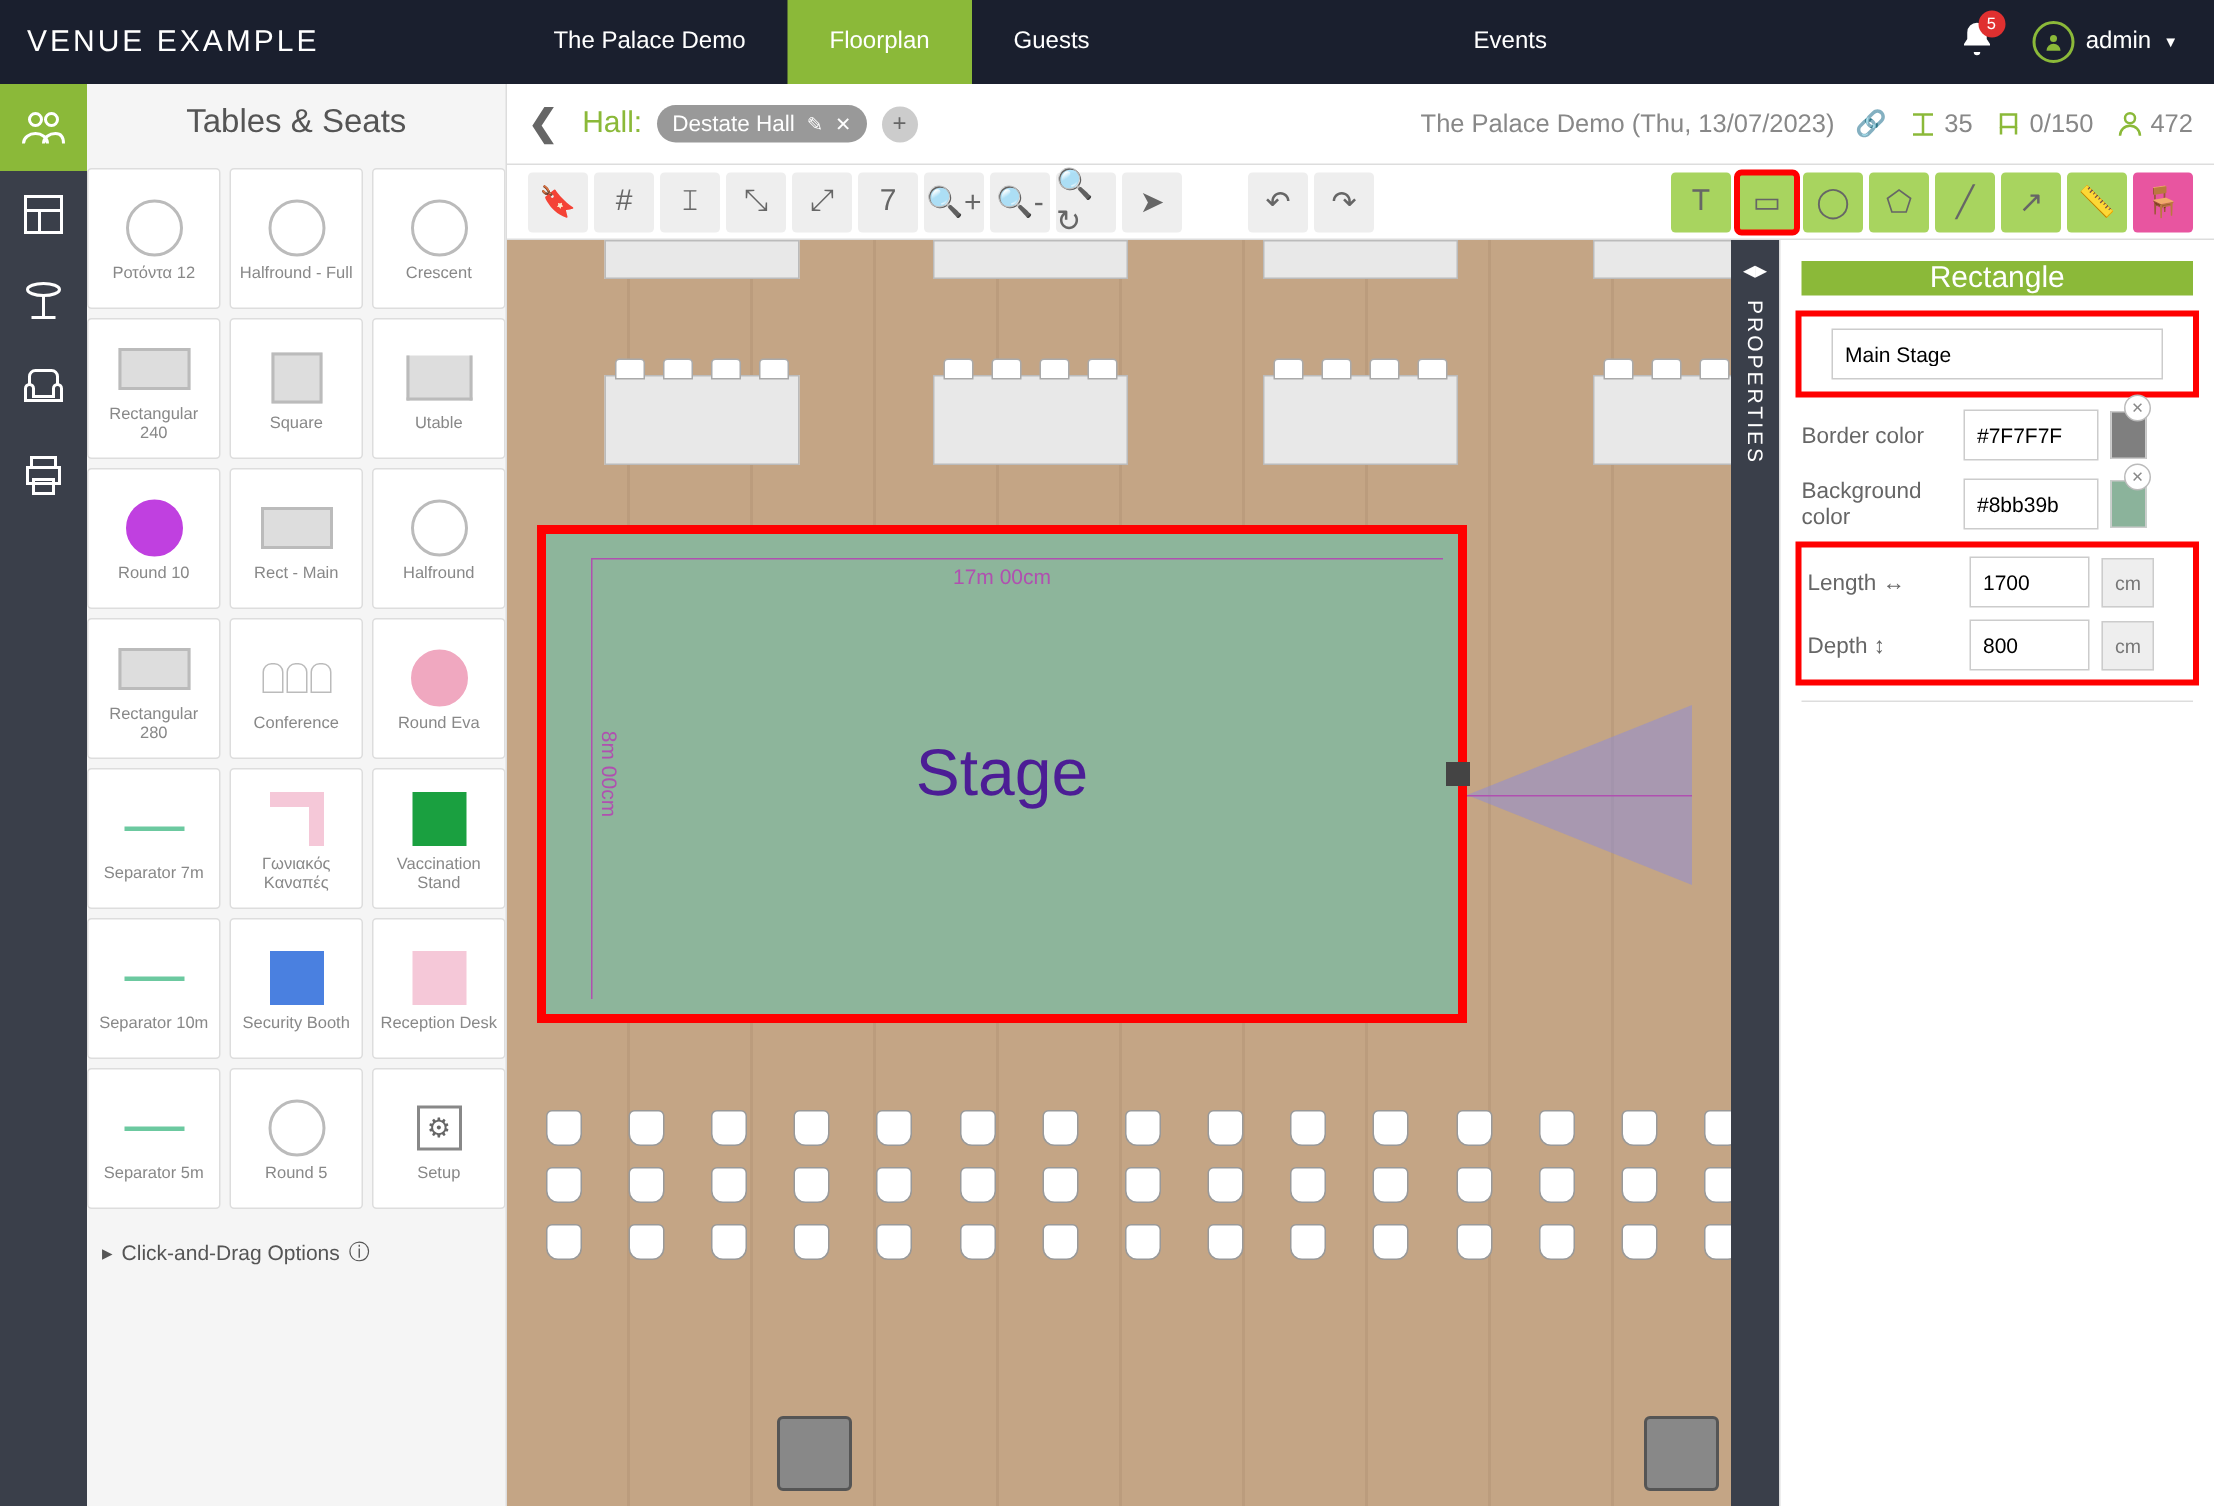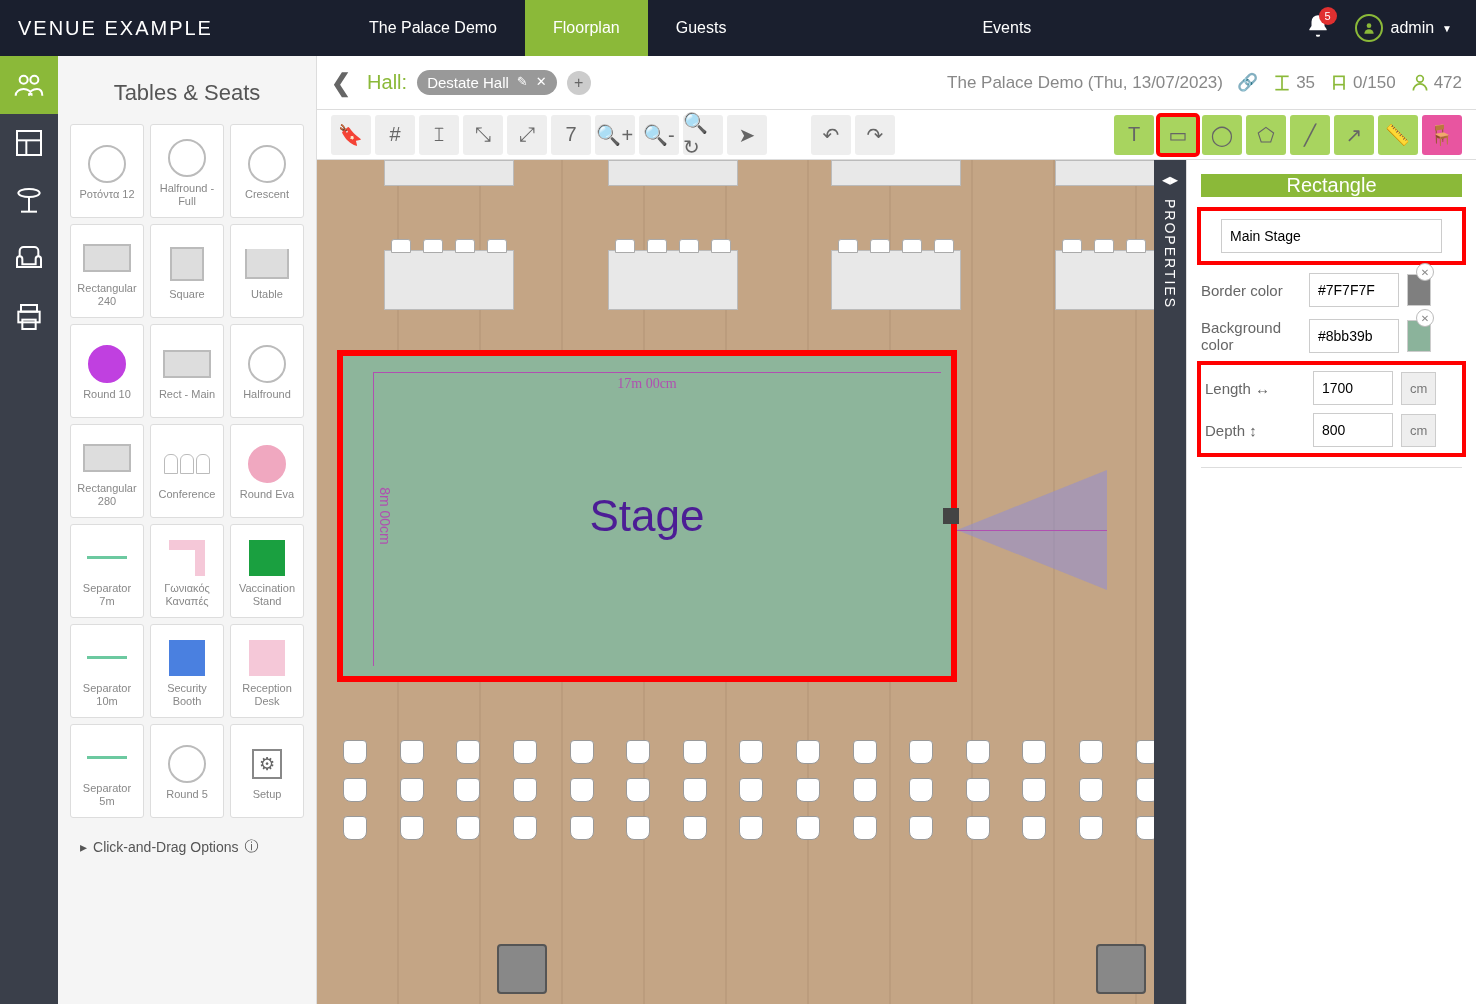--- a/index.html
+++ b/index.html
@@ -24,36 +24,36 @@
 
 .main { display: flex; height: calc(100% - 56px); }
 
 
 .iconrail { width: 58px; background: #3a3f4a; display: flex; flex-direction: column; }
 .rail-item { width: 58px; height: 58px; display: flex; align-items: center; justify-content: center; cursor: pointer; }
 .rail-item.active { background: #8bb939; }
 .rail-item svg { width: 32px; height: 32px; stroke: #fff; fill: none; stroke-width: 1.5; }
 
 
-.tables-panel { width: 259px; background: #f5f5f5; border-right: 1px solid #ddd; padding: 12px; overflow-y: auto; }
+.tables-panel { width: 280px; background: #f5f5f5; border-right: 1px solid #ddd; overflow-y: auto; }
 .tables-title { text-align: center; font-size: 22px; color: #555; margin: 12px 0 18px; font-weight: normal; }
 .table-grid { display: grid; grid-template-columns: repeat(3, 1fr); gap: 6px; }
 .table-card { background: #fff; border: 1px solid #ddd; border-radius: 3px; height: 94px; display: flex; flex-direction: column; align-items: center; justify-content: center; cursor: pointer; padding: 4px; }
 .table-icon { height: 48px; display: flex; align-items: center; justify-content: center; }
 .table-label { font-size: 11px; color: #888; text-align: center; line-height: 1.2; }
 .click-drag { margin-top: 10px; padding: 10px; font-size: 14px; color: #555; display: flex; align-items: center; gap: 6px; }
 
 
 .center { flex: 1; display: flex; flex-direction: column; position: relative; }
 
 
 .subheader { height: 54px; display: flex; align-items: center; padding: 0 14px; border-bottom: 1px solid #ddd; gap: 10px; }
 .collapse-btn { font-size: 24px; color: #666; cursor: pointer; font-weight: bold; }
 .hall-label { font-size: 20px; color: #8bb939; margin-left: 6px; }
-.hall-pill { background: #999; color: #fff; border-radius: 14px; padding: 4px 10px; display: flex; gap: 8px; font-size: 15px; }
+.hall-pill { background: #999; color: #fff; border-radius: 14px; padding: 4px 10px; display: flex; align-items: center; gap: 8px; font-size: 15px; }
 .hall-pill .ic { font-size: 13px; cursor: pointer; }
 .add-hall { width: 24px; height: 24px; border-radius: 50%; background: #ccc; color: #666; display: flex; align-items: center; justify-content: center; cursor: pointer; font-size: 16px; }
 .subheader-right { margin-left: auto; display: flex; align-items: center; gap: 14px; color: #888; font-size: 17px; }
 .stat { display: flex; align-items: center; gap: 4px; }
 .stat svg { width: 20px; height: 20px; stroke: #8bb939; fill: none; stroke-width: 2; }
 
 
 .toolbar { height: 50px; display: flex; align-items: center; padding: 0 14px; gap: 4px; border-bottom: 1px solid #ddd; }
 .tool-btn { width: 40px; height: 40px; display: flex; align-items: center; justify-content: center; background: #eee; border-radius: 3px; cursor: pointer; color: #666; font-size: 20px; }
 .tool-group { display: flex; gap: 4px; }
@@ -66,21 +66,21 @@
 .canvas { flex: 1; background: #c9aa8e; position: relative; overflow: hidden; }
 .floor-wood { position: absolute; inset: 0; background: repeating-linear-gradient(90deg, #c4a585 0, #c4a585 80px, #bb9c7d 80px, #bb9c7d 82px); }
 .desk-row { position: absolute; left: 0; right: 0; display: flex; justify-content: space-around; padding: 0 20px; }
 .desk { width: 130px; height: 60px; background: #e8e8e8; border: 1px solid #bbb; position: relative; }
 .desk .chairs { position: absolute; top: -12px; left: 0; right: 0; display: flex; justify-content: space-around; }
 .desk .chair { width: 20px; height: 14px; background: #fff; border: 1px solid #aaa; border-radius: 3px 3px 0 0; }
 .desk-row.top1 { top: 0; } .desk-row.top1 .desk { height: 26px; }
 .desk-row.top2 { top: 90px; }
 .stage { position: absolute; left: 20px; top: 190px; width: 620px; height: 332px; background: #8db59b; border: 6px solid red; }
 .stage-dim-h { position: absolute; top: 16px; left: 30px; right: 10px; border-top: 1px solid #b050b0; }
-.stage-dim-h-label { position: absolute; top: 20px; left: 50%; transform: translateX(-50%); color: #b050b0; font-size: 14px; font-family: Liberation Serif, serif; }
+.stage-dim-h-label { position: absolute; top: 20px; left: 50%; transform: translateX(-50%); color: #b050b0; font-size: 14px; }
 .stage-dim-v { position: absolute; left: 30px; top: 16px; bottom: 10px; border-left: 1px solid #b050b0; }
 .stage-dim-v-label { position: absolute; left: 34px; top: 50%; transform: translateY(-50%); color: #b050b0; font-size: 14px; writing-mode: vertical-rl; }
 .stage-text { position: absolute; top: 50%; left: 50%; transform: translate(-50%, -50%); color: #4c1d95; font-size: 44px; }
 .stage-handle { position: absolute; right: -8px; top: 50%; transform: translateY(-50%); width: 16px; height: 16px; background: #444; }
 .proj-cone { position: absolute; left: 640px; top: 310px; width: 0; height: 0; border-top: 60px solid transparent; border-bottom: 60px solid transparent; border-right: 150px solid rgba(140,140,220,0.5); }
 .proj-line { position: absolute; left: 640px; top: 370px; width: 150px; height: 1px; background: #b050b0; }
 .chair-grid { position: absolute; left: 10px; right: 300px; bottom: 10px; top: 580px; }
 .chair-row { display: flex; justify-content: space-around; margin-bottom: 14px; }
 .chair-row .seat { width: 24px; height: 24px; background: #fff; border: 1px solid #999; border-radius: 4px 4px 8px 8px; }
 .speaker { position: absolute; bottom: 10px; width: 50px; height: 50px; background: #888; border: 2px solid #555; border-radius: 4px; }

